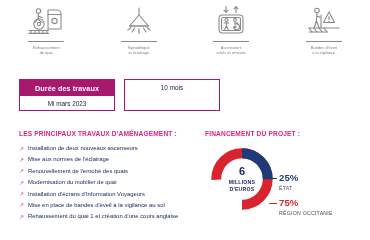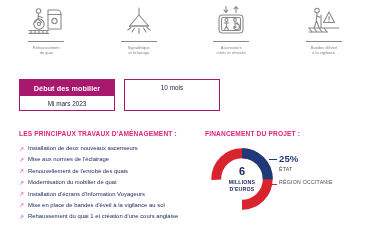--- a/index.html
+++ b/index.html
@@ -257,21 +257,21 @@
       <div class="icon-caption">
         <div>Bandes d'éveil</div>
         <div>à la vigilance</div>
       </div>
     </div>
 
   </div>
 
   <div class="boxes">
     <div class="infobox">
-      <div class="bhead">Début des mobilier</div>
+      <div class="bhead">Durée des travaux</div>
       <div class="bbody">Mi mars 2023</div>
     </div>
     <div class="infobox">
       <div class="bbody">10 mois</div>
     </div>
   </div>
 
   <div class="left-col">
     <div class="sec-title">LES PRINCIPAUX TRAVAUX D'AMÉNAGEMENT :</div>
     <ul class="bullets">
@@ -320,25 +320,26 @@
 
       <div class="donut-center">
         <div class="donut-amount">6</div>
         <div class="donut-unit">MILLIONS</div>
         <div class="donut-unit">D'EUROS</div>
       </div>
 
       <div class="legend">
         <div class="leg-row">
           <span class="leg-dash" style="background:#1f3a7a;"></span>
-          <div class="leg-pct" style="color:#1f3a7a;">25%</div>
+          <div class="leg-pct" style="color:#1f3a7a;margin-top:19px;">25%</div>
           <div class="leg-lbl">ÉTAT</div>
         </div>
         <div class="leg-row">
           <span class="leg-dash" style="background:#d9232e;"></span>
+          <div class="leg-pct" style="color:#d9232e;">75%</div>
           <div class="leg-lbl">RÉGION OCCITANIE</div>
         </div>
       </div>
 
     </div>
   </div>
 
 </div>
 
 </body></html>

